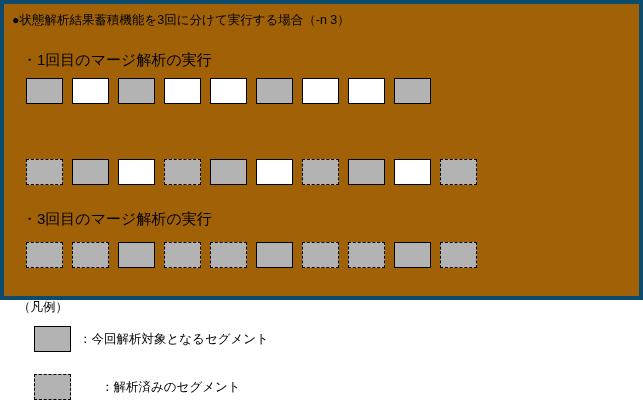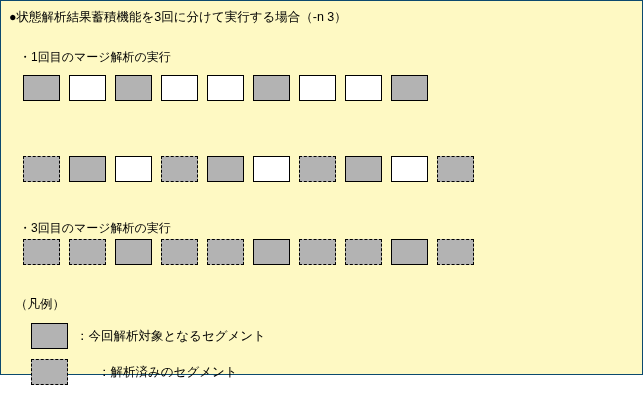--- a/index.html
+++ b/index.html
@@ -10,36 +10,36 @@
     width: 643px;
     height: 411px;
     background: #ffffff;
     font-family: "Liberation Sans", sans-serif;
     color: #000000;
     overflow: hidden;
   }
   .page {
     position: relative;
     width: 643px;
-    height: 375px;
+    height: 300px;
     box-sizing: border-box;
-    border: 1px solid #0c4a6e;
-    background: #fef9c3;
+    border: 4px solid #0c4a6e;
+    background: #a16207;
   }
   .title {
     position: absolute;
     left: 8px;
     top: 8px;
     font-size: 12.5px;
     line-height: 16px;
     white-space: nowrap;
   }
   .section-label {
     position: absolute;
-    font-size: 12px;
+    font-size: 15px;
     line-height: 16px;
     white-space: nowrap;
   }
   .row {
     position: absolute;
     display: flex;
     flex-direction: row;
     gap: 9px;
   }
   .seg {
@@ -109,40 +109,40 @@
     <div class="seg unanalyzed"></div>
     <div class="seg done"></div>
     <div class="seg target"></div>
     <div class="seg unanalyzed"></div>
     <div class="seg done"></div>
     <div class="seg target"></div>
     <div class="seg unanalyzed"></div>
     <div class="seg done"></div>
   </div>
 
-  <div class="section-label" style="left:18px; top:207px;margin-top:12px;">・3回目のマージ解析の実行</div>
+  <div class="section-label" style="left:18px; top:207px;">・3回目のマージ解析の実行</div>
   <div class="row" style="left:22px; top:238px;">
     <div class="seg done"></div>
     <div class="seg done"></div>
     <div class="seg target"></div>
     <div class="seg done"></div>
     <div class="seg done"></div>
     <div class="seg target"></div>
     <div class="seg done"></div>
     <div class="seg done"></div>
     <div class="seg target"></div>
     <div class="seg done"></div>
   </div>
 
   <div class="legend-title">（凡例）</div>
 
   <div class="legend-row" style="top:322px;">
     <div class="seg target"></div>
     <div class="legend-text">：今回解析対象となるセグメント</div>
   </div>
 
-  <div class="legend-row" style="top:358px;gap:30px;">
+  <div class="legend-row" style="top:370px;gap:30px;">
     <div class="seg done"></div>
     <div class="legend-text">：解析済みのセグメント</div>
   </div>
 
 
 </div>
 
 </body></html>

